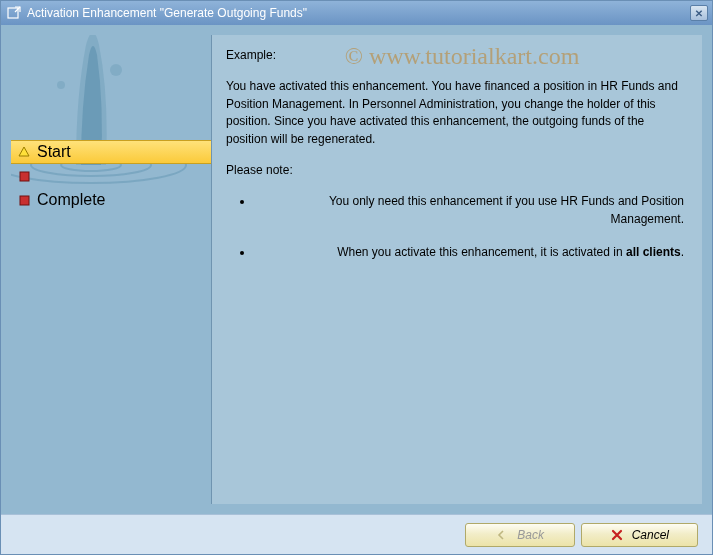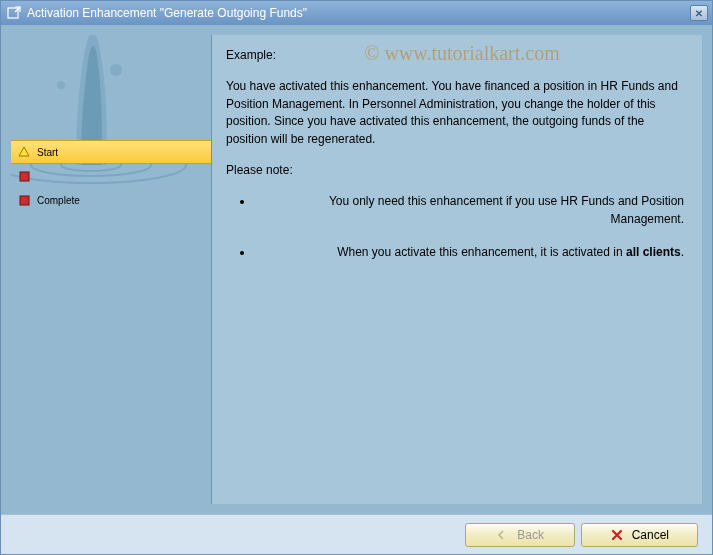--- a/index.html
+++ b/index.html
@@ -74,21 +74,21 @@
       display: flex;
       flex-direction: column;
     }
     .nav-item {
       height: 24px;
       display: flex;
       align-items: center;
       padding: 0 6px;
       gap: 6px;
       color: #000;
-      font-size: 10px;
+      font-size: 16px;
       cursor: pointer;
     }
     .nav-item.active {
       background: linear-gradient(to bottom, #ffe27a 0%, #fbca3a 100%);
       border-top: 1px solid #c9a020;
       border-bottom: 1px solid #c9a020;
     }
     .nav-icon {
       width: 14px; height: 14px;
       display:flex;align-items:center;justify-content:center;
@@ -102,21 +102,21 @@
       font-size: 12px;
       line-height: 1.45;
       overflow-y: auto;
       position: relative;
     }
     .watermark {
       position: absolute;
       top: 4px; left: 20px; right:10px;
       text-align:center;
       color: rgba(190,130,40,0.55);
-      font-size: 20px;
+      font-size: 24px;
       font-family: "Times New Roman", serif;
       pointer-events:none;
     }
     .main-panel p { margin-bottom: 14px; }
     .main-panel ul { margin: 0 0 12px 28px; text-align: right; }
     .main-panel li { margin-bottom: 16px; }
     .button-bar {
       height: 40px;
       background: #d6e4f2;
       border-top: 1px solid #a8c0d8;
@@ -133,20 +133,21 @@
       border: 1px solid #b0a969;
       border-radius: 3px;
       display:flex;
       align-items:center;
       justify-content:center;
       gap: 8px;
       font-size: 12px;
       cursor:pointer;
       padding: 0 28px;
       color:#000;
+      font-style:italic;
     }
     .btn.disabled { color: #999; cursor: default; }
     .btn.cancel { min-width: 90px; }
     .btn-icon { width:14px; height:14px; display:flex;align-items:center;justify-content:center;}
   </style>
 </head>
 <body>
 
 <div class="window">
   <div class="titlebar">

